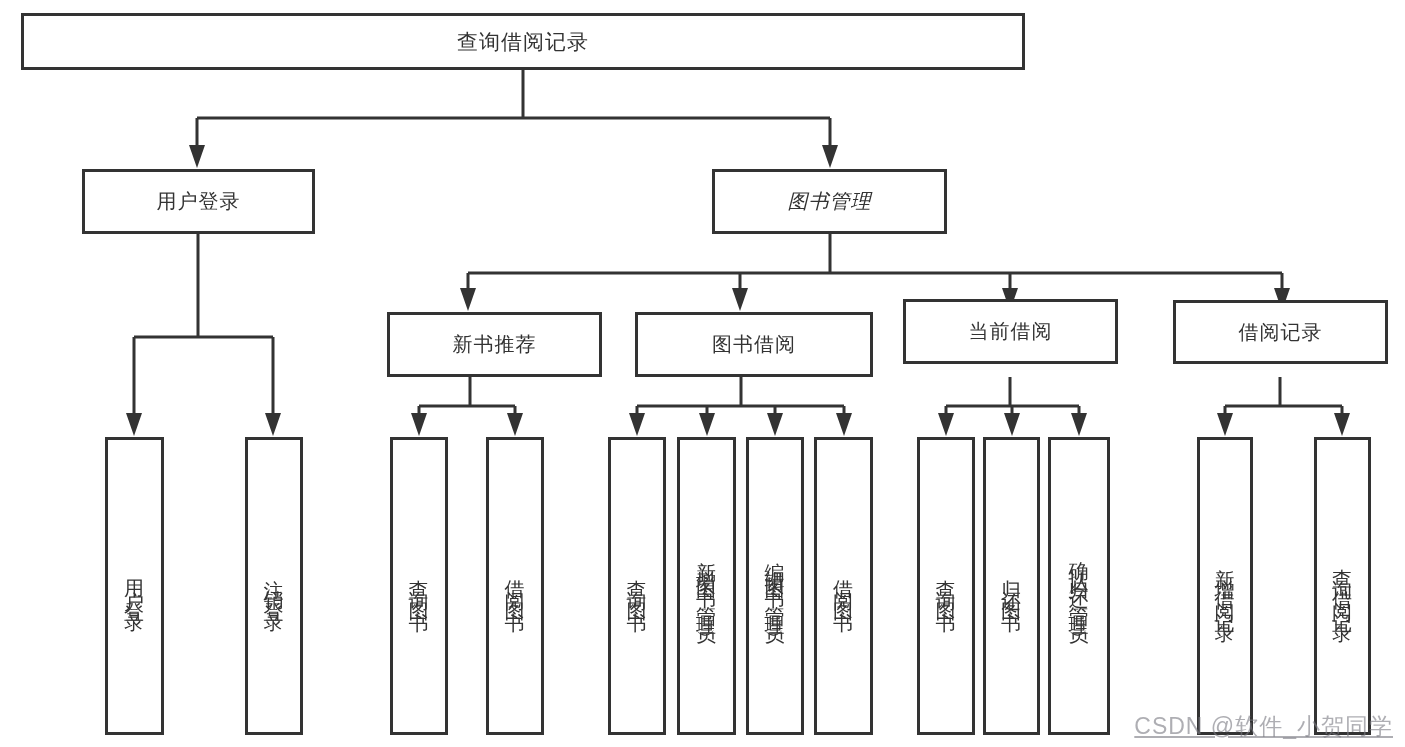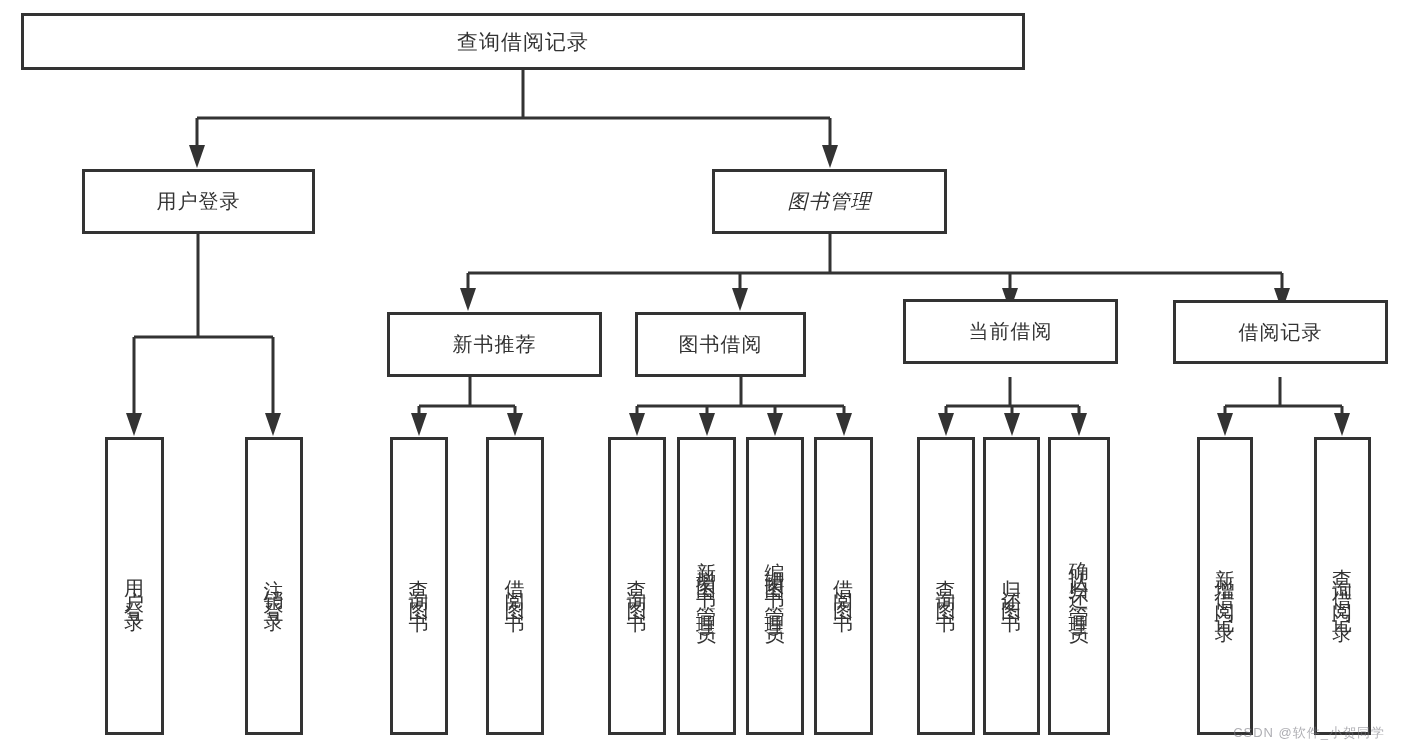--- a/index.html
+++ b/index.html
@@ -32,21 +32,21 @@
     justify-content: center;
     color: #333333;
     font-size: 20px;
     letter-spacing: 1px;
     white-space: nowrap;
   }
   .root  { left: 21px;  top: 13px;  width: 1004px; height: 57px; font-size: 21px; }
   .b-user    { left: 82px;  top: 169px; width: 233px; height: 65px; }
   .b-mgmt    { left: 712px; top: 169px; width: 235px; height: 65px; font-style: italic; }
   .b-rec     { left: 363px; top: 312px; width: 215px; height: 65px; margin-left: 24px; }
-  .b-borrow  { left: 635px; top: 312px; width: 171px; height: 65px; }
+  .b-borrow  { left: 635px; top: 312px; width: 238px; height: 65px; }
   .b-current { left: 903px; top: 299px; width: 215px; height: 65px; }
   .b-records { left: 1173px; top: 300px; width: 215px; height: 64px; }
   .leaf {
     position: absolute;
     top: 437px;
     height: 298px;
     box-sizing: border-box;
     border: 3px solid #333333;
     background: #ffffff;
     display: flex;
@@ -66,27 +66,28 @@
   .l5  { left: 677px;  width: 59px; letter-spacing: 9px; }
   .l6  { left: 746px;  width: 58px; letter-spacing: 9px; }
   .l7  { left: 814px;  width: 59px; }
   .l8  { left: 917px;  width: 58px; }
   .l9  { left: 983px;  width: 57px; }
   .l10 { left: 1048px; width: 62px; letter-spacing: 9px; }
   .l11 { left: 1197px; width: 56px; }
   .l12 { left: 1314px; width: 57px; }
   .watermark {
     position: absolute;
-    right: 20px;
+    right: 12px;
     bottom: 5px;
-    font-size: 13px;
+    font-size: 23px;
     color: rgba(125, 125, 133, 0.62);
     letter-spacing: 1px;
     z-index: 10;
     pointer-events: none;
+    text-decoration: underline;
   }
 </style>
 </head>
 <body>
 
 <div id="stage">
 
   <svg id="connectors" viewBox="0 0 1405 747" xmlns="http://www.w3.org/2000/svg">
     <g stroke="#333333" stroke-width="3" fill="none">
       <path d="M523 70 V118 M197 118 H830 M197 118 V146 M830 118 V146"></path>

